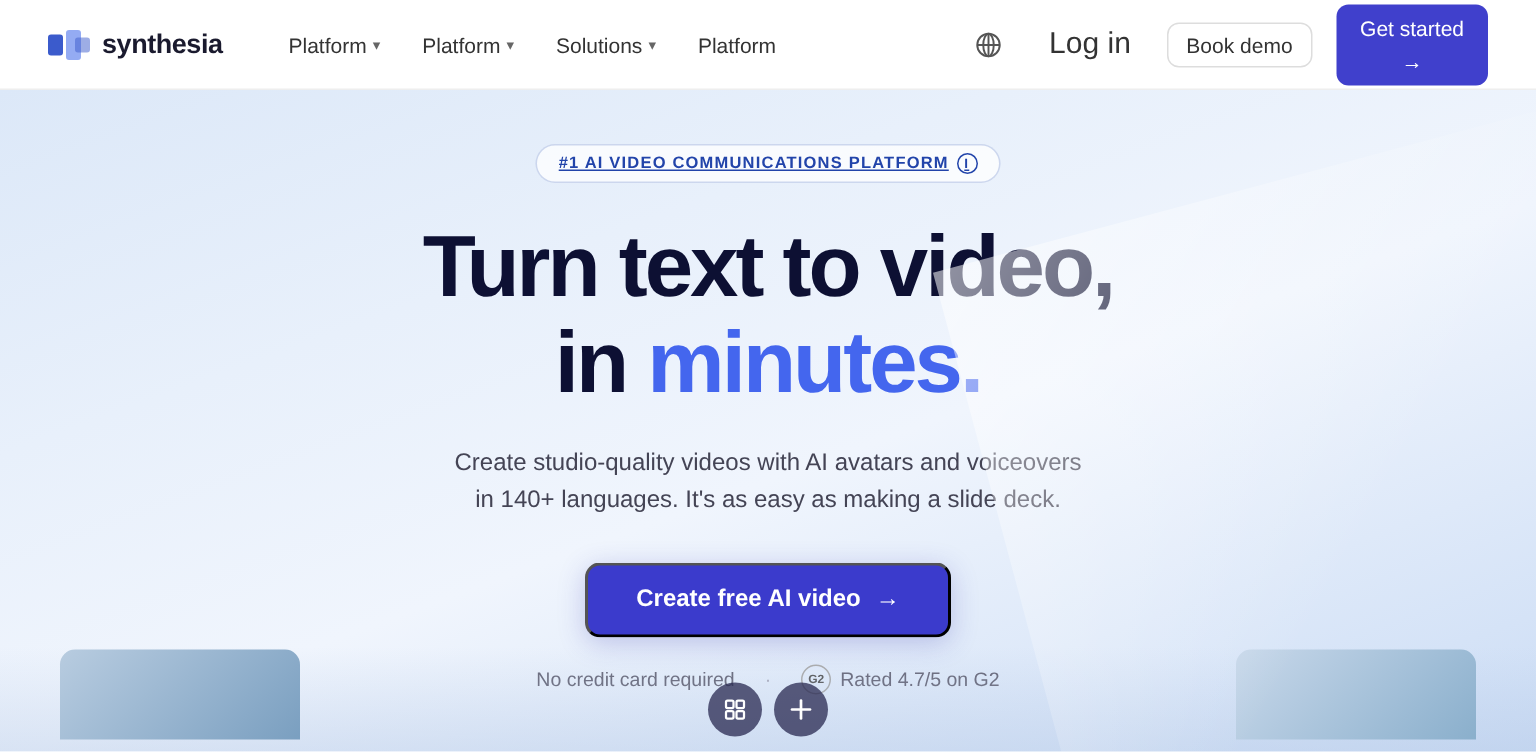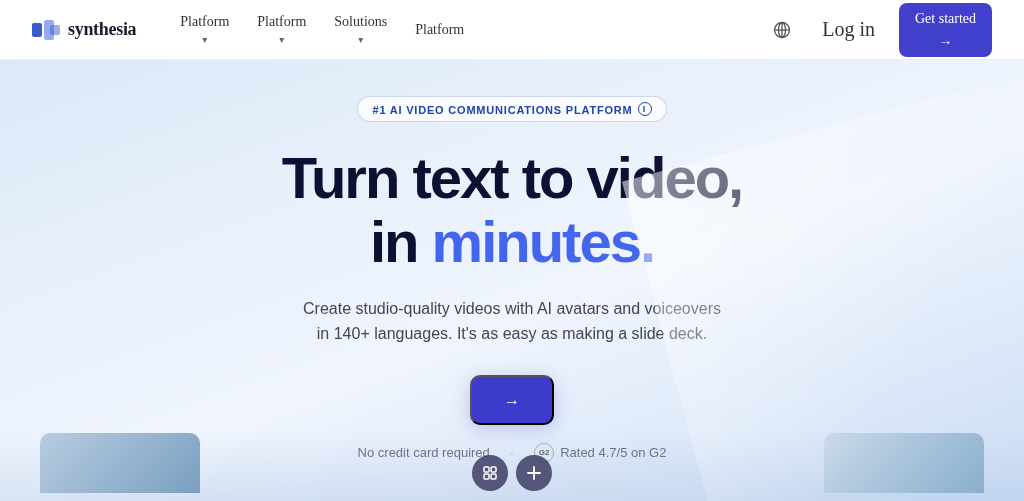--- a/index.html
+++ b/index.html
@@ -14,21 +14,20 @@
     
     nav {
       display: flex;
       align-items: center;
       padding: 0 32px;
       height: 60px;
       background: #fff;
       border-bottom: 1px solid #eee;
       position: relative;
       z-index: 10;
-      font-family: Liberation Serif, serif;
     }
     .logo {
       display: flex;
       align-items: center;
       gap: 8px;
       margin-right: 32px;
       text-decoration: none;
     }
     .logo-icon {
       width: 28px;
@@ -49,21 +48,20 @@
     .nav-item {
       display: flex;
       align-items: center;
       gap: 4px;
       padding: 6px 12px;
       font-size: 14px;
       color: #333;
       cursor: pointer;
       border-radius: 6px;
       white-space: nowrap;
-      flex-direction: column;
     }
     .chevron {
       font-size: 10px;
       color: #666;
     }
     .nav-right {
       display: flex;
       align-items: center;
       gap: 16px;
     }
@@ -128,32 +126,33 @@
       bottom: 0;
       width: 420px;
       height: 380px;
       background: linear-gradient(135deg, rgba(255,255,255,0.55) 0%, transparent 60%);
       transform: rotate(-15deg);
       pointer-events: none;
     }
 
     .badge {
       display: flex;
-      align-items: flex-end;
+      align-items: center;
       gap: 5px;
       background: rgba(255,255,255,0.75);
       border: 1px solid rgba(100,130,200,0.3);
       border-radius: 20px;
       padding: 5px 14px;
       font-size: 11px;
       font-weight: 700;
       color: #2244aa;
       letter-spacing: 0.8px;
       text-transform: uppercase;
       margin-bottom: 24px;
+      text-decoration: underline;
     }
     .badge-info {
       width: 14px;
       height: 14px;
       border-radius: 50%;
       border: 1.5px solid #2244aa;
       display: flex;
       align-items: center;
       justify-content: center;
       font-size: 9px;
@@ -312,20 +311,21 @@
   <div class="nav-right">
     <div class="globe-btn">
       <svg width="18" height="18" viewBox="0 0 18 18" fill="none">
         <circle cx="9" cy="9" r="7.5" stroke="#555" stroke-width="1.3"></circle>
         <ellipse cx="9" cy="9" rx="3.5" ry="7.5" stroke="#555" stroke-width="1.3"></ellipse>
         <line x1="1.5" y1="9" x2="16.5" y2="9" stroke="#555" stroke-width="1.3"></line>
         <line x1="9" y1="1.5" x2="9" y2="16.5" stroke="#555" stroke-width="1.3"></line>
       </svg>
     </div>
     <div class="login-btn">Log in</div>
+    <div class="demo-btn">Book demo</div>
     <div class="get-started-btn">
       <span>Get started</span>
       <span>→</span>
     </div>
   </div>
 </nav>
 
 <section class="hero">
   <div class="badge">
     <span>#1 AI VIDEO COMMUNICATIONS PLATFORM</span>
@@ -335,20 +335,21 @@
   <h1 class="hero-headline">
     <span>Turn text to video,</span>
     <span class="line2">
       <span>in </span><span class="minutes">minutes.</span>
     </span>
   </h1>
 
   <p class="hero-sub">Create studio-quality videos with AI avatars and voiceovers in 140+ languages. It's as easy as making a slide deck.</p>
 
   <button class="cta-btn">
+    <span>Create free AI video</span>
     <span>→</span>
   </button>
 
   <div class="trust-row">
     <span>No credit card required</span>
     <span class="trust-divider">·</span>
     <div class="g2-badge">
       <div class="g2-circle">G2</div>
       <span>Rated 4.7/5 on G2</span>
     </div>

